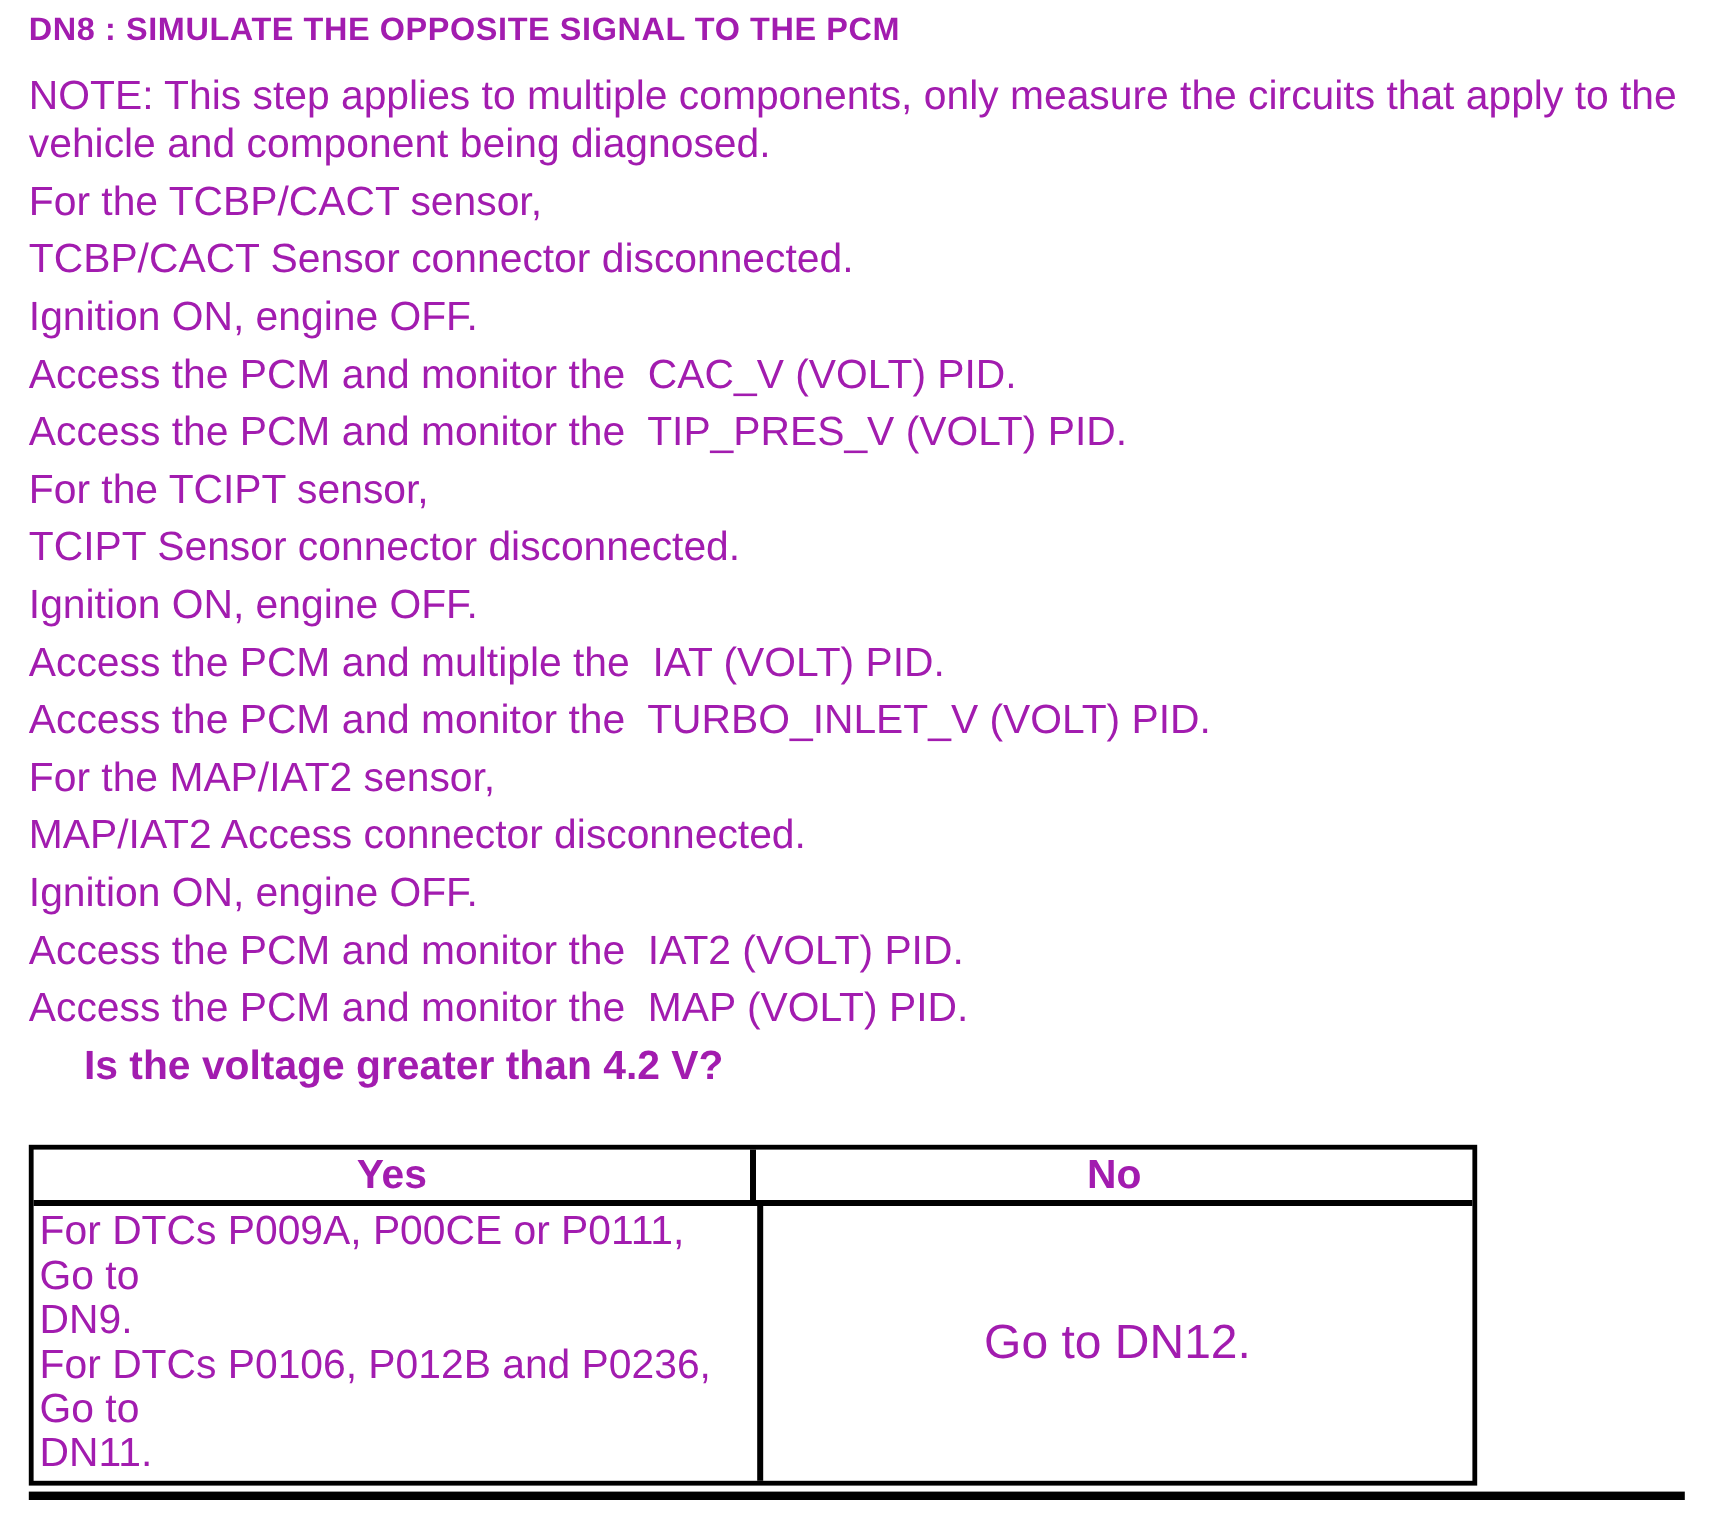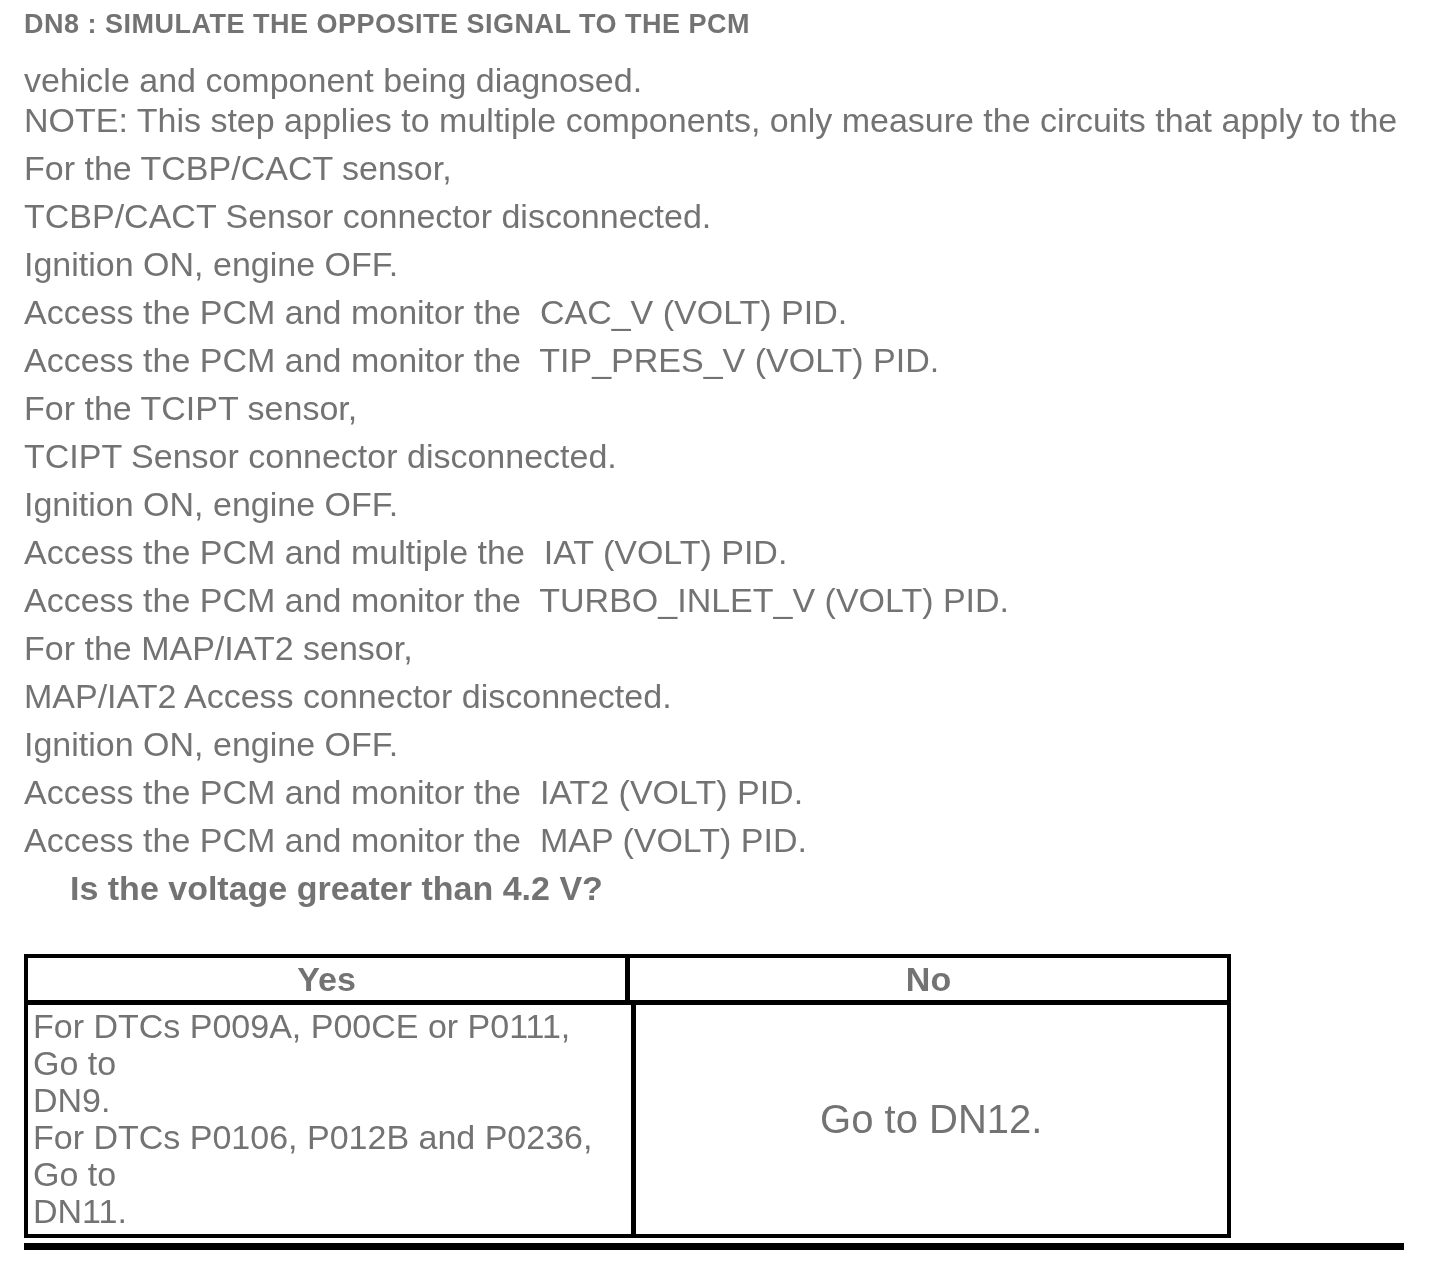--- a/index.html
+++ b/index.html
@@ -5,21 +5,21 @@
   html, body {
     margin: 0;
     padding: 0;
     background: #ffffff;
   }
   .page {
     position: relative;
     width: 1440px;
     height: 1272px;
     background: #ffffff;
-    color: #737373;
+    color: #a21caf;
     font-family: "Liberation Sans", sans-serif;
     overflow: hidden;
     box-sizing: border-box;
     padding: 10px 30px 0 24px;
   }
   .doc-title {
     font-size: 27px;
     font-weight: bold;
     letter-spacing: 0.5px;
     line-height: 28px;
@@ -95,22 +95,22 @@
   }
 </style>
 </head>
 <body>
 
 <div class="page">
 
   <h1 class="doc-title">DN8 : SIMULATE THE OPPOSITE SIGNAL TO THE PCM</h1>
 
   <div class="para">
+    <div class="line">NOTE: This step applies to multiple components, only measure the circuits that apply to the</div>
     <div class="line">vehicle and component being diagnosed.</div>
-    <div class="line">NOTE: This step applies to multiple components, only measure the circuits that apply to the</div>
   </div>
 
   <p class="line para">For the TCBP/CACT sensor,</p>
   <p class="line para">TCBP/CACT Sensor connector disconnected.</p>
   <p class="line para">Ignition ON, engine OFF.</p>
   <p class="line para">Access the PCM and monitor the  CAC_V (VOLT) PID.</p>
   <p class="line para">Access the PCM and monitor the  TIP_PRES_V (VOLT) PID.</p>
   <p class="line para">For the TCIPT sensor,</p>
   <p class="line para">TCIPT Sensor connector disconnected.</p>
   <p class="line para">Ignition ON, engine OFF.</p>

